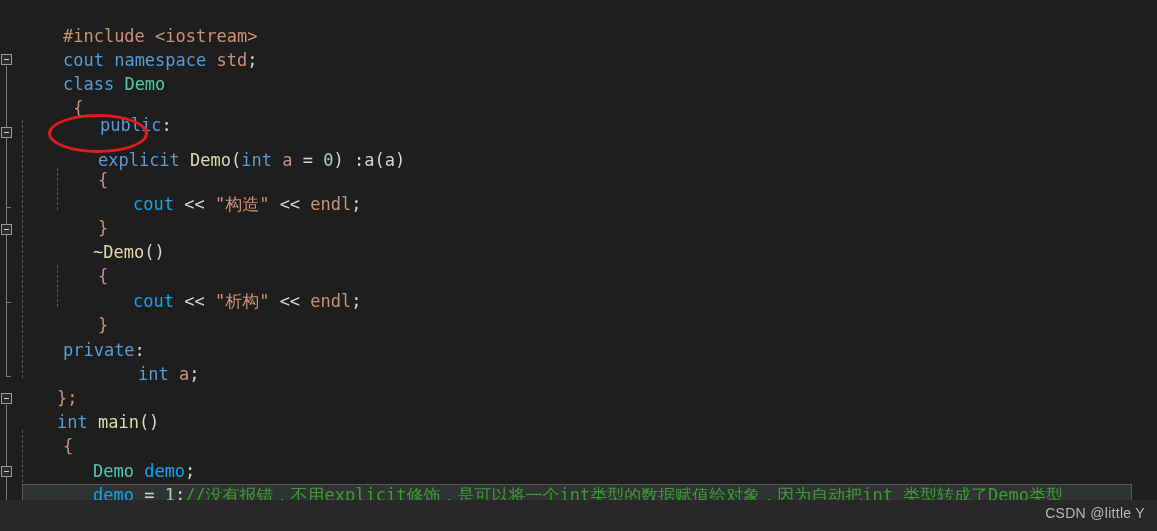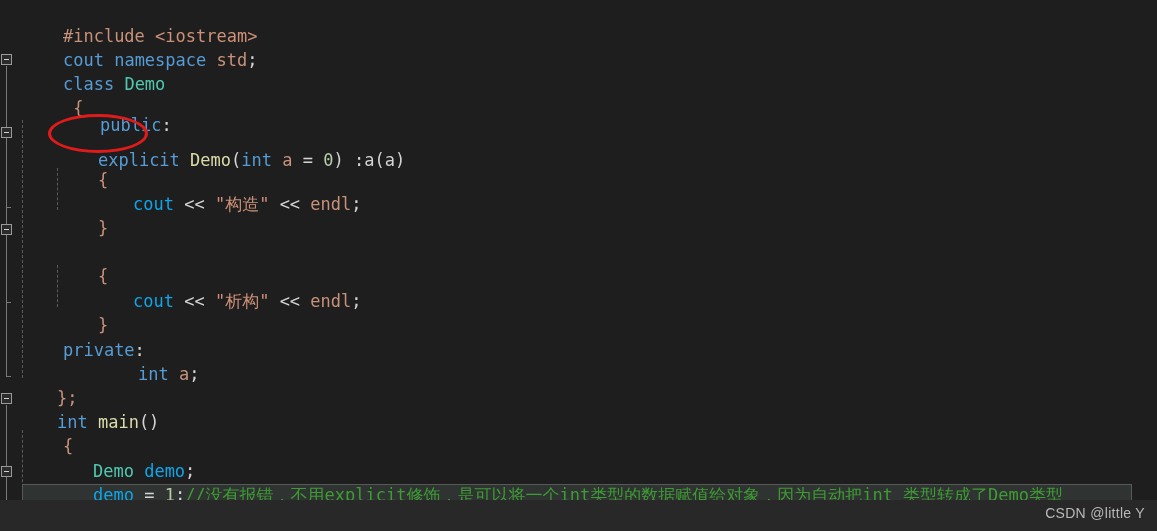--- a/index.html
+++ b/index.html
@@ -195,20 +195,23 @@
   </div>
 
   <div class="line" style="top:168px;">
     <span class="txt" style="padding-left:92px;"><span class="var">cout</span><span class="pun"> </span><span class="pun">&lt;&lt;</span><span class="pun"> </span><span class="str">"构造"</span><span class="pun"> </span><span class="pun">&lt;&lt;</span><span class="pun"> </span><span class="pre">endl</span><span class="pun">;</span></span>
   </div>
 
   <div class="line" style="top:192px;">
     <span class="txt" style="padding-left:57px;"><span class="pre">}</span></span>
   </div>
 
+  <div class="line" style="top:216px;">
+    <span class="txt" style="padding-left:52px;"><span class="fn">~Demo</span><span class="pun">()</span></span>
+  </div>
 
   <div class="line" style="top:240px;">
     <span class="txt" style="padding-left:57px;"><span class="pre">{</span></span>
   </div>
 
   <div class="line" style="top:265px;">
     <span class="txt" style="padding-left:92px;"><span class="var">cout</span><span class="pun"> </span><span class="pun">&lt;&lt;</span><span class="pun"> </span><span class="str">"析构"</span><span class="pun"> </span><span class="pun">&lt;&lt;</span><span class="pun"> </span><span class="pre">endl</span><span class="pun">;</span></span>
   </div>
 
   <div class="line" style="top:289px;">

